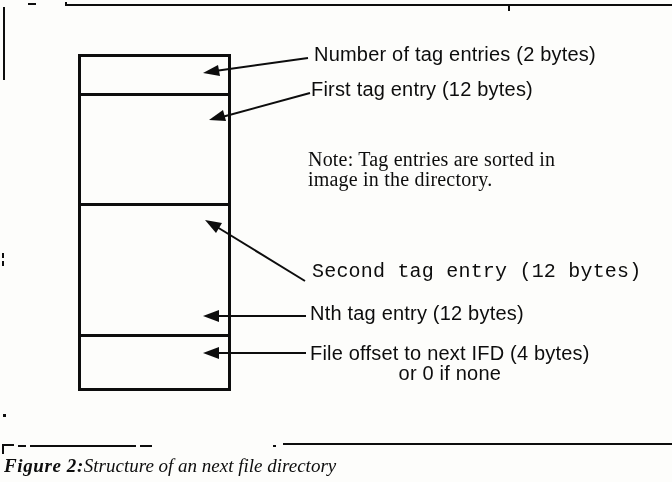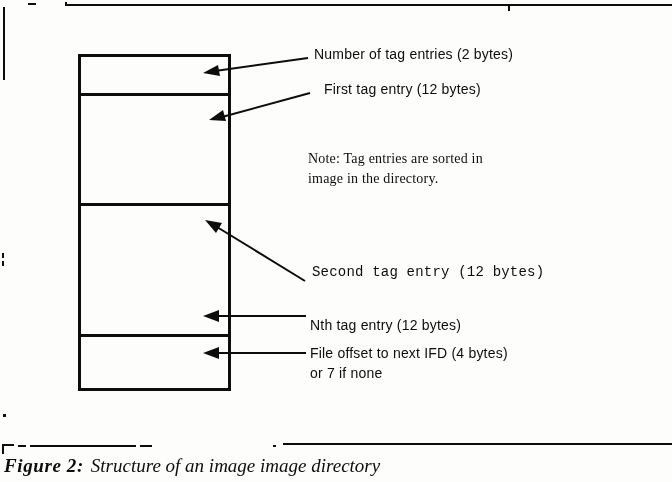--- a/index.html
+++ b/index.html
@@ -33,39 +33,38 @@
   .arrows {
     position: absolute; left: 0; top: 0;
     width: 672px; height: 482px;
     pointer-events: none;
   }
   .arrows line { stroke: #0d0d0d; stroke-width: 2; }
   .arrows polygon { fill: #0d0d0d; }
 
   .lbl {
     position: absolute;
-    font-size: 14px;
+    font-size: 20px;
     line-height: 16px;
     letter-spacing: 0.2px;
     white-space: nowrap;
   }
   .lbl.two-line { line-height: 20px; }
 
   .caption {
     position: absolute;
     left: 4px; top: 455px;
     font-family: "Liberation Serif", serif;
     font-style: italic;
     font-size: 19px;
     white-space: nowrap;
   }
   .caption .cap-label {
     font-weight: bold;
     letter-spacing: 0.6px;
-    margin-right: 7px;
   }
 </style>
 </head>
 <body>
 
 <div class="page">
 
   <div class="mark" style="left:65px; top:4px;  width:607px; height:2px;"></div>
   <div class="mark" style="left:65px; top:2px;  width:2px;   height:4px;"></div>
   <div class="mark" style="left:508px;top:4px;  width:2px;   height:7px;"></div>
@@ -98,44 +97,44 @@
       <polygon points="203,316 219,310 219,322"></polygon>
     </g>
     <g>
       <line x1="306" y1="353" x2="217" y2="353"></line>
       <polygon points="203,353 219,347 219,359"></polygon>
     </g>
   </svg>
 
   <div class="lbl" style="left:314px; top:46px;">Number of tag entries (2 bytes)</div>
 
-  <div class="lbl" style="left:311px; top:81px;margin-left:13px;">First tag entry (12 bytes)</div>
+  <div class="lbl" style="left:311px; top:81px;">First tag entry (12 bytes)</div>
 
   <div class="lbl two-line" style="left:308px; top:149px;font-family:Liberation Serif, serif;">
     <span>Note: Tag entries are sorted in</span><br>
     <span>image in the directory.</span>
   </div>
 
   <div class="lbl" style="left:312px; top:264px;font-family:Liberation Mono, monospace;">Second tag entry (12 bytes)</div>
 
-  <div class="lbl" style="left:310px; top:305px;margin-top:12px;">Nth tag entry (12 bytes)</div>
+  <div class="lbl" style="left:310px; top:305px;">Nth tag entry (12 bytes)</div>
 
-  <div class="lbl two-line" style="left:310px; top:343px;">
+  <div class="lbl two-line" style="left:310px; top:343px;text-align:center;">
     <span>File offset to next IFD (4 bytes)</span><br>
-    <span>or 7 if none</span>
+    <span>or 0 if none</span>
   </div>
 
   <div>
     <div class="mark" style="left:2px;  top:444px; width:2px;   height:10px;"></div>
     <div class="mark" style="left:2px;  top:444px; width:12px;  height:2px;"></div>
     <div class="mark" style="left:18px; top:445px; width:8px;   height:2px;"></div>
     <div class="mark" style="left:30px; top:445px; width:13px;  height:2px;"></div>
     <div class="mark" style="left:43px; top:445px; width:93px;  height:2px;"></div>
     <div class="mark" style="left:140px;top:445px; width:12px;  height:2px;"></div>
     <div class="mark" style="left:273px;top:445px; width:3px;   height:2px;"></div>
     <div class="mark" style="left:283px;top:443px; width:389px; height:2px;"></div>
   </div>
 
   <div class="caption">
-    <span class="cap-label">Figure 2:</span><span class="cap-text">Structure of an image image directory</span>
+    <span class="cap-label">Figure 2:</span><span class="cap-text">Structure of an next file directory</span>
   </div>
 
 </div>
 
 </body></html>

